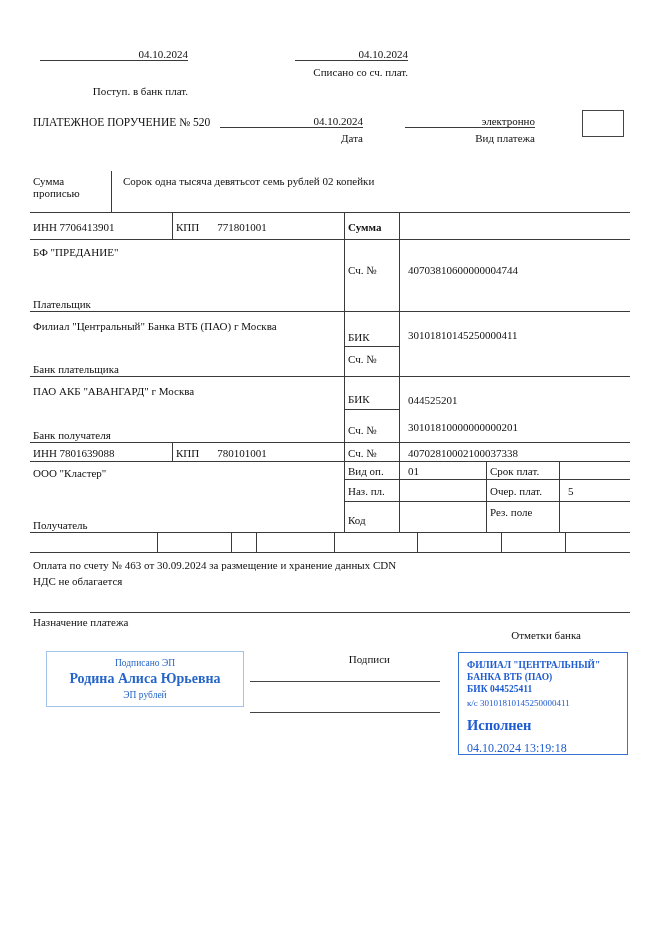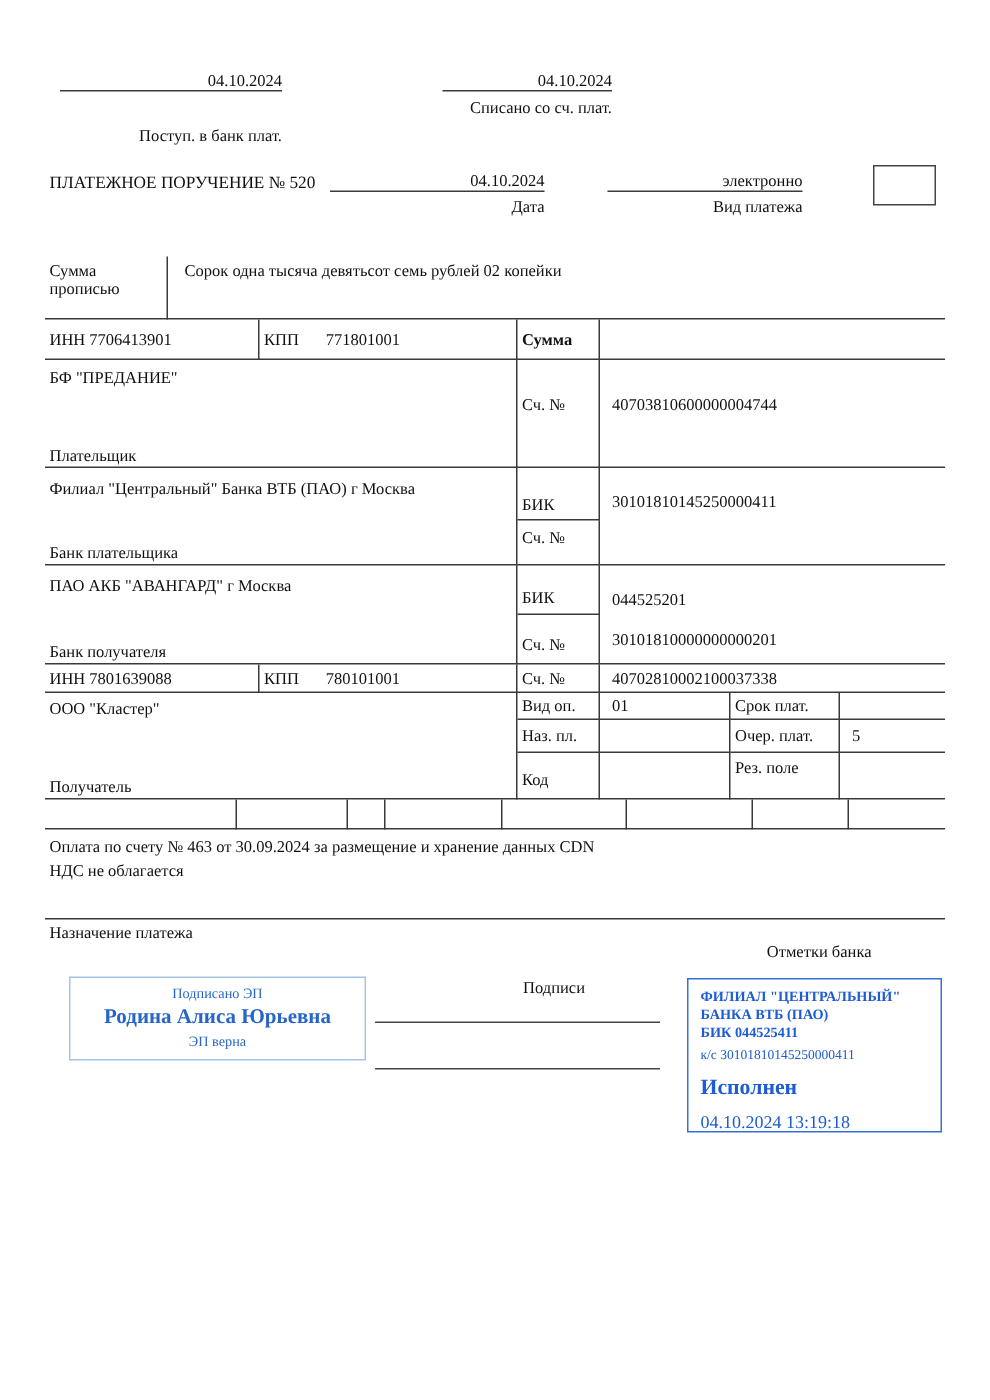--- a/index.html
+++ b/index.html
@@ -182,21 +182,21 @@
   </div>
   <div class="abs" style="left:30px;top:612px;width:600px;height:1px;background:#3a3a3a;"></div>
   <div class="abs" style="left:33px;top:616px;">Назначение платежа</div>
 
   <div class="abs c" style="left:270px;top:629px;width:120px;margin-top:24px;">Подписи</div>
   <div class="abs c" style="left:461px;top:629px;width:120px;">Отметки банка</div>
 
   <div class="abs sig-stamp" style="left:46px;top:651px;width:196px;height:54px;">
     <div class="s1">Подписано ЭП</div>
     <div class="s2">Родина Алиса Юрьевна</div>
-    <div class="s1">ЭП верна</div>
+    <div class="s1">ЭП рублей</div>
   </div>
 
   <div class="sig-line" style="top:681px;"></div>
   <div class="sig-line" style="top:712px;"></div>
 
   <div class="abs bank-stamp" style="left:458px;top:652px;width:170px;height:103px;">
     <div class="b1">ФИЛИАЛ "ЦЕНТРАЛЬНЫЙ" БАНКА ВТБ (ПАО)</div>
     <div class="b1">БИК 044525411</div>
     <div class="b2">к/с 30101810145250000411</div>
     <div class="b3">Исполнен</div>

